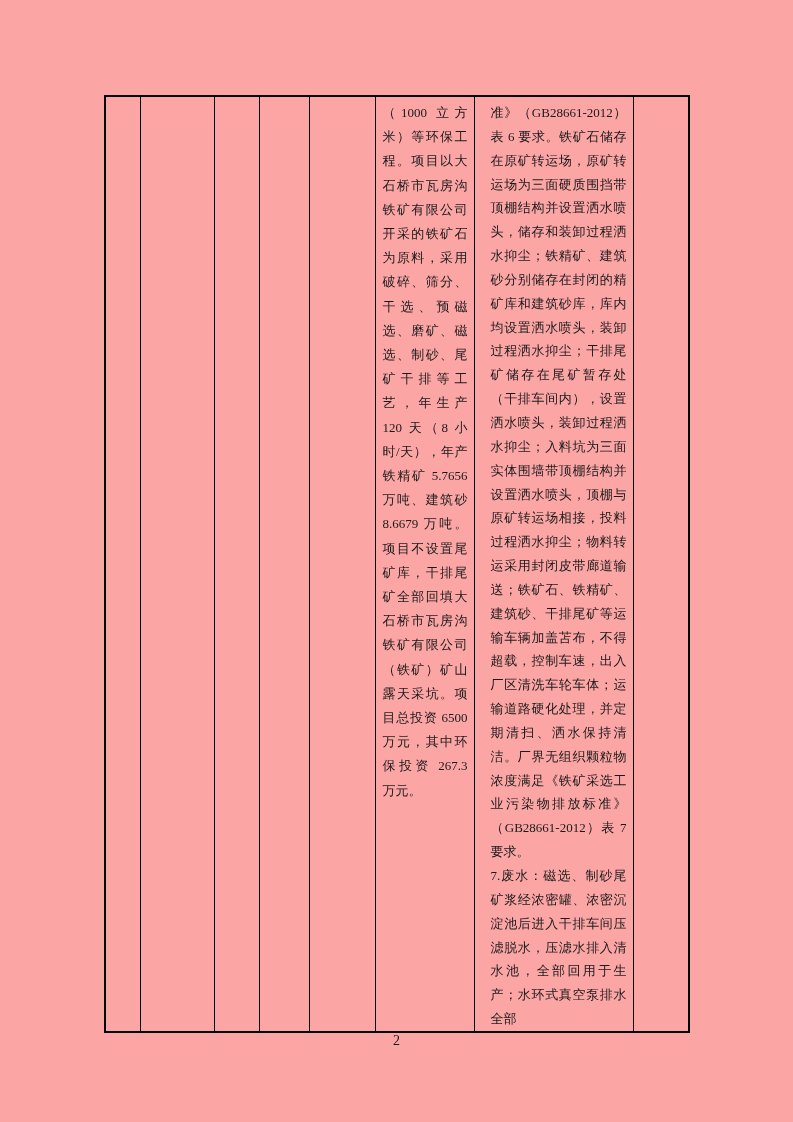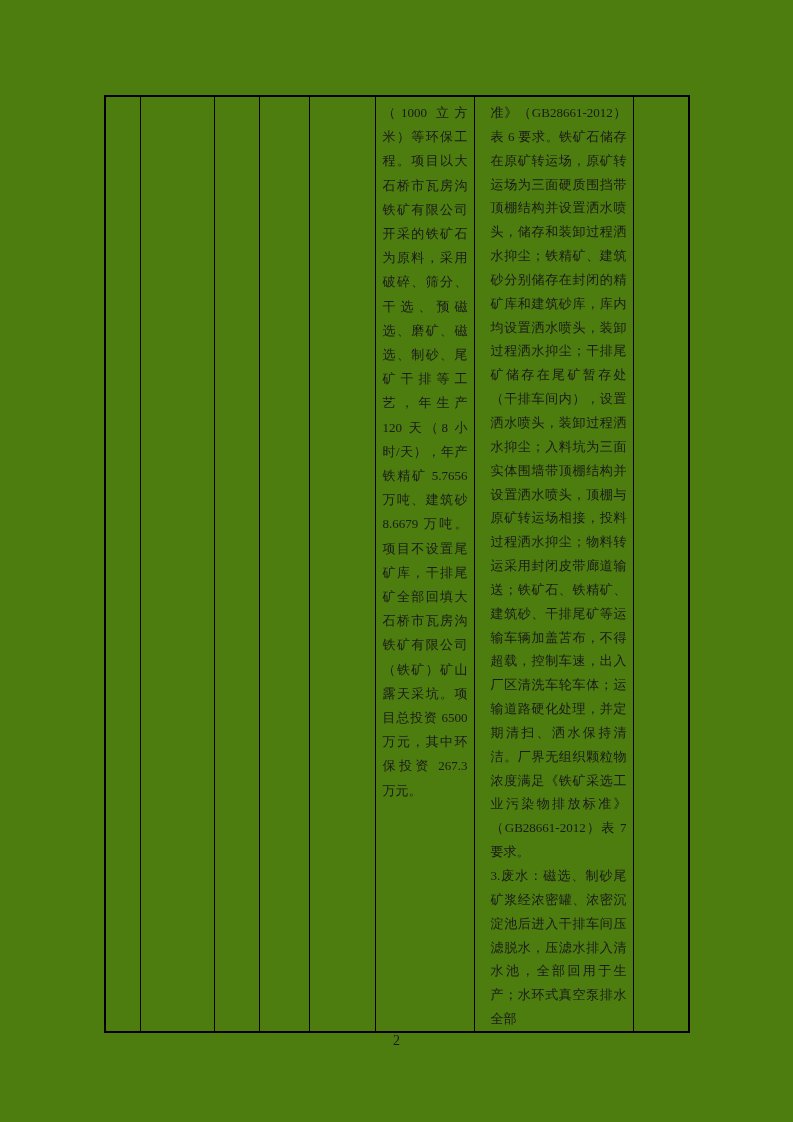--- a/index.html
+++ b/index.html
@@ -4,21 +4,21 @@
 <style>
   html, body {
     margin: 0;
     padding: 0;
     background: #ffffff;
   }
   .page {
     position: relative;
     width: 793px;
     height: 1122px;
-    background: #4d7c0f;
+    background: #fca5a5;
     font-family: "Liberation Serif", "DejaVu Serif", serif;
     color: #1a1a1a;
     overflow: hidden;
   }
   table.doc-table {
     position: absolute;
     left: 104px;
     top: 95px;
     width: 584px;
     height: 912px;
@@ -83,21 +83,21 @@
       <td></td>
       <td></td>
       <td></td>
       <td></td>
       <td>
         <div class="cell-text overview-text">（1000 立方米）等环保工程。项目以大石桥市瓦房沟铁矿有限公司开采的铁矿石为原料，采用破碎、筛分、干选、预磁选、磨矿、磁选、制砂、尾矿干排等工艺，年生产 120 天（8 小时/天），年产铁精矿 5.7656 万吨、建筑砂 8.6679 万吨。项目不设置尾矿库，干排尾矿全部回填大石桥市瓦房沟铁矿有限公司（铁矿）矿山露天采坑。项目总投资 6500 万元，其中环保投资 267.3 万元。</div>
       </td>
       <td>
         <div class="cell-text measures-text">
           <p>准》（GB28661-2012）表 6 要求。铁矿石储存在原矿转运场，原矿转运场为三面硬质围挡带顶棚结构并设置洒水喷头，储存和装卸过程洒水抑尘；铁精矿、建筑砂分别储存在封闭的精矿库和建筑砂库，库内均设置洒水喷头，装卸过程洒水抑尘；干排尾矿储存在尾矿暂存处（干排车间内），设置洒水喷头，装卸过程洒水抑尘；入料坑为三面实体围墙带顶棚结构并设置洒水喷头，顶棚与原矿转运场相接，投料过程洒水抑尘；物料转运采用封闭皮带廊道输送；铁矿石、铁精矿、建筑砂、干排尾矿等运输车辆加盖苫布，不得超载，控制车速，出入厂区清洗车轮车体；运输道路硬化处理，并定期清扫、洒水保持清洁。厂界无组织颗粒物浓度满足《铁矿采选工业污染物排放标准》（GB28661-2012）表 7 要求。</p>
-          <p>3.废水：磁选、制砂尾矿浆经浓密罐、浓密沉淀池后进入干排车间压滤脱水，压滤水排入清水池，全部回用于生产；水环式真空泵排水全部</p>
+          <p>7.废水：磁选、制砂尾矿浆经浓密罐、浓密沉淀池后进入干排车间压滤脱水，压滤水排入清水池，全部回用于生产；水环式真空泵排水全部</p>
         </div>
       </td>
       <td></td>
     </tr>
   </tbody>
     </table>
 
   <div class="page-number">2</div>
 
 </div>

